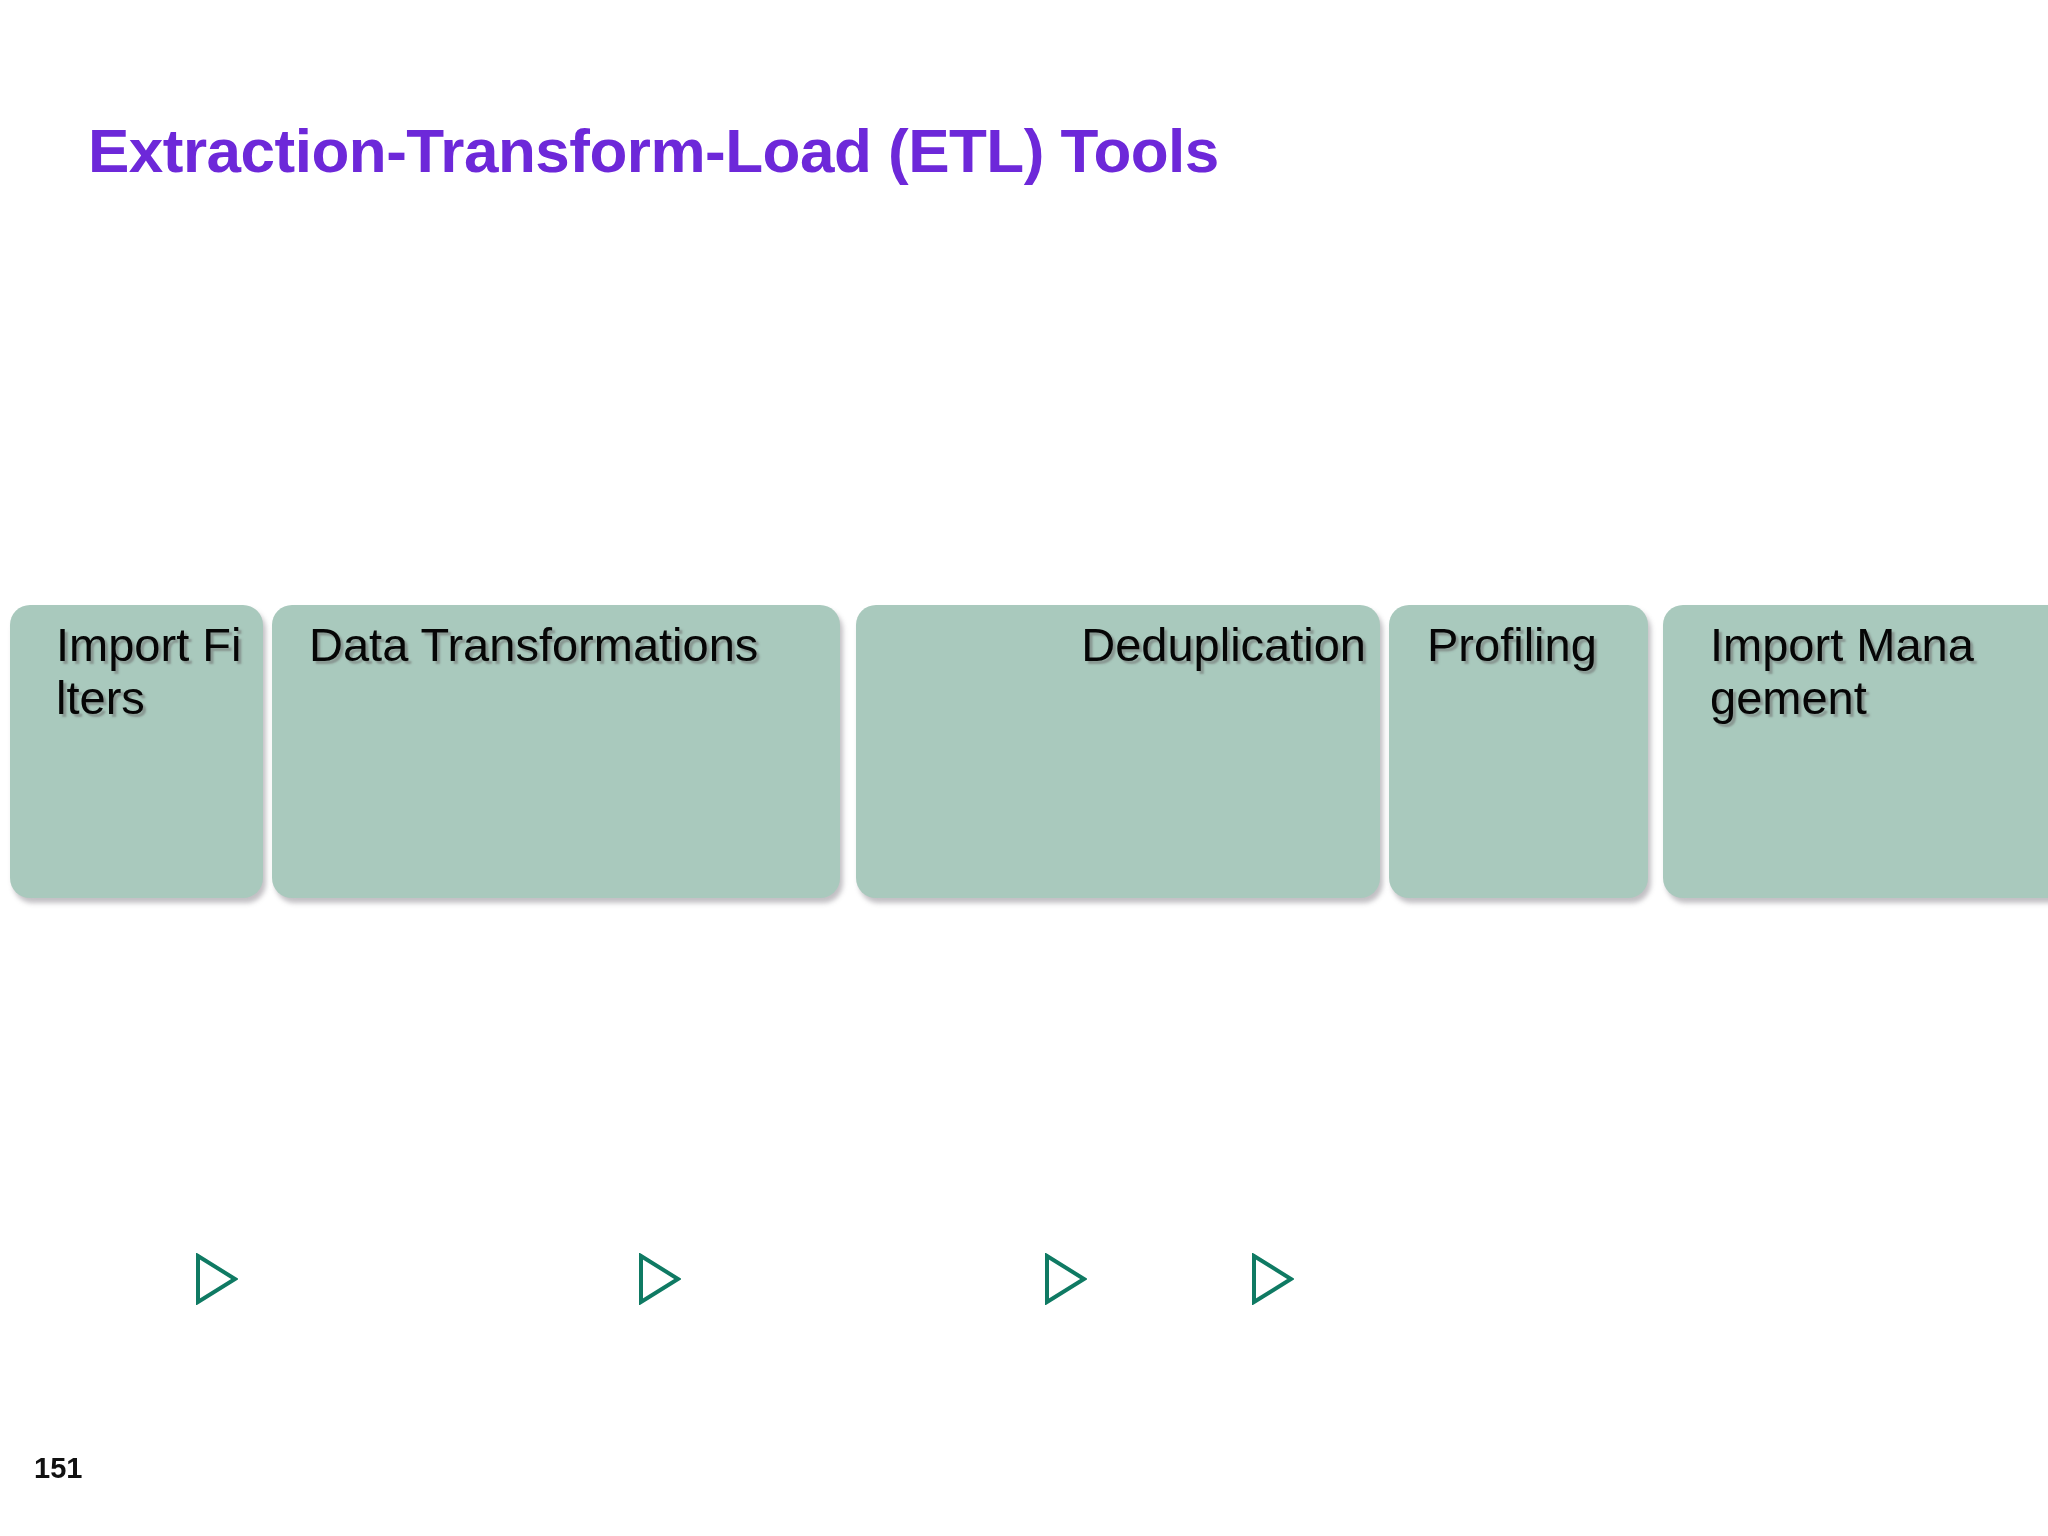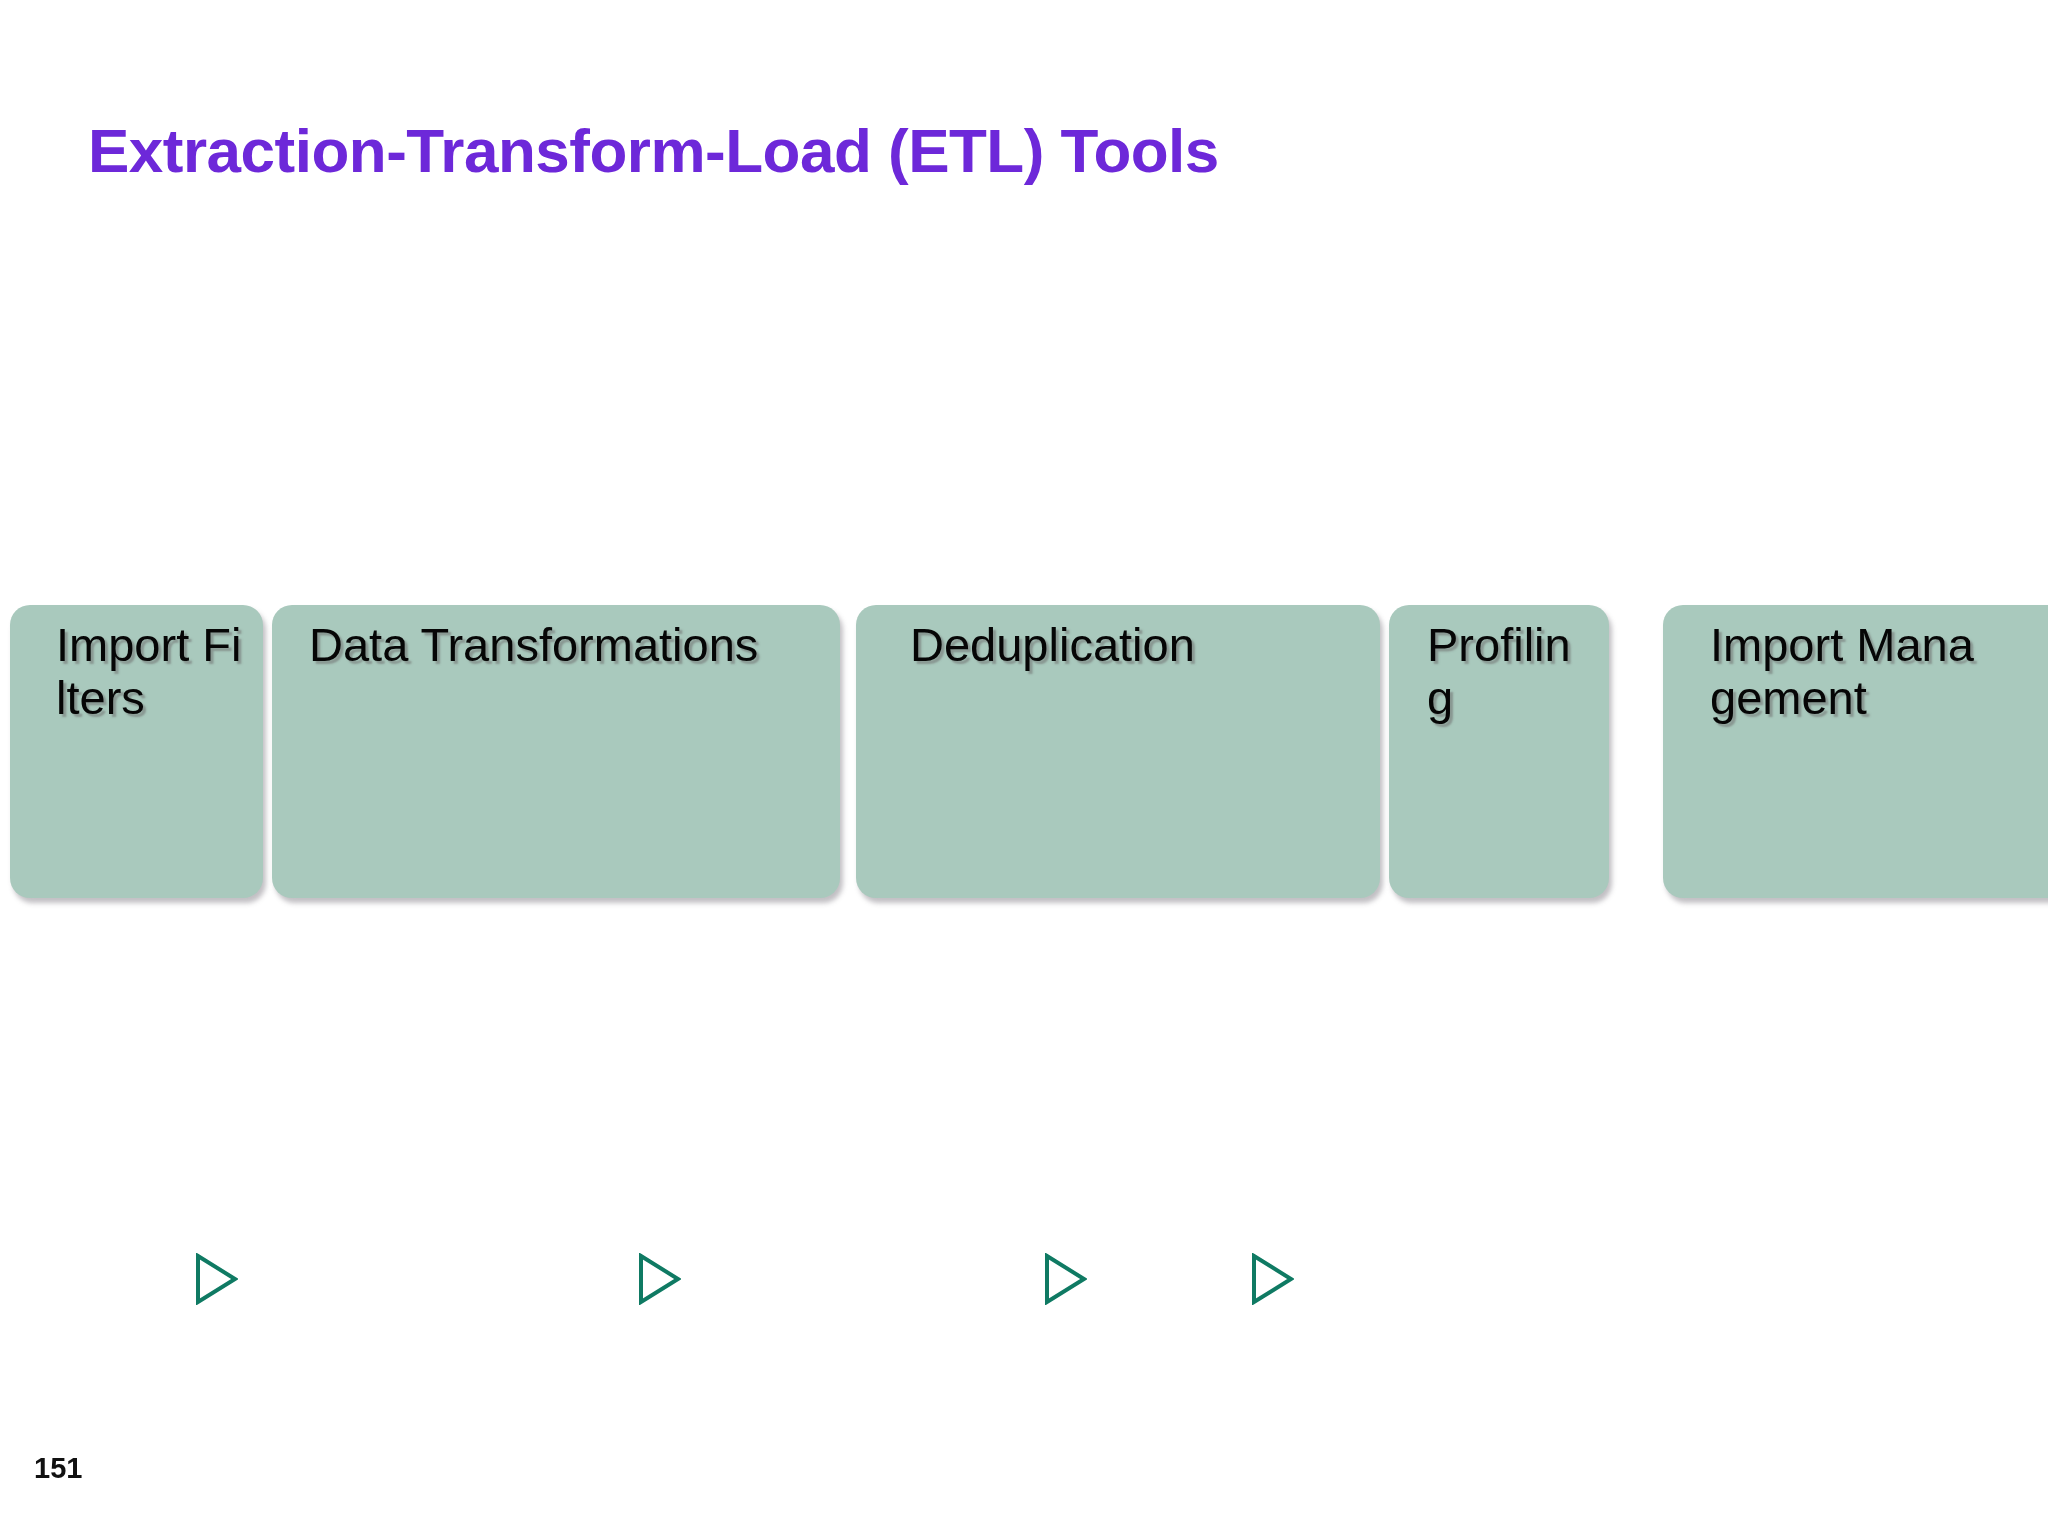--- a/index.html
+++ b/index.html
@@ -53,40 +53,40 @@
     height: 293px;
     background: #a9c9bd;
     border-radius: 20px;
     box-shadow: 3px 5px 5px rgba(120,115,125,0.45);
     box-sizing: border-box;
   }
 
   .process-step.step-0 { left: 10px;   width: 253px; }
   .process-step.step-1 { left: 272px;  width: 568px; }
   .process-step.step-2 { left: 856px;  width: 524px; }
-  .process-step.step-3 { left: 1389px; width: 220px; }
+  .process-step.step-3 { left: 1389px; width: 259px; }
   .process-step.step-4 { left: 1663px; width: 420px; border-top-right-radius: 0; border-bottom-right-radius: 0; }
 
   .step-label {
     position: absolute;
     left: 48px;
     top: 14px;
     right: 14px;
     font-family: "Liberation Sans", sans-serif;
     font-weight: normal;
     font-size: 47px;
     line-height: 1.12;
     color: #060606;
     text-shadow: 3px 3px 2px rgba(110,110,110,0.55);
     word-break: break-all;
   }
 
   .process-step.step-0 .step-label { left: 46px; }
   .process-step.step-1 .step-label { left: 37px; }
-  .process-step.step-2 .step-label { left: 54px; }
+  .process-step.step-2 .step-label { left: 42px; text-align: right; }
   .process-step.step-3 .step-label { left: 38px; }
   .process-step.step-4 .step-label { left: 47px; width: 280px; }
 
   
   .step-arrow {
     position: absolute;
     top: 648px;
     width: 44px;
     height: 52px;
     pointer-events: none;

